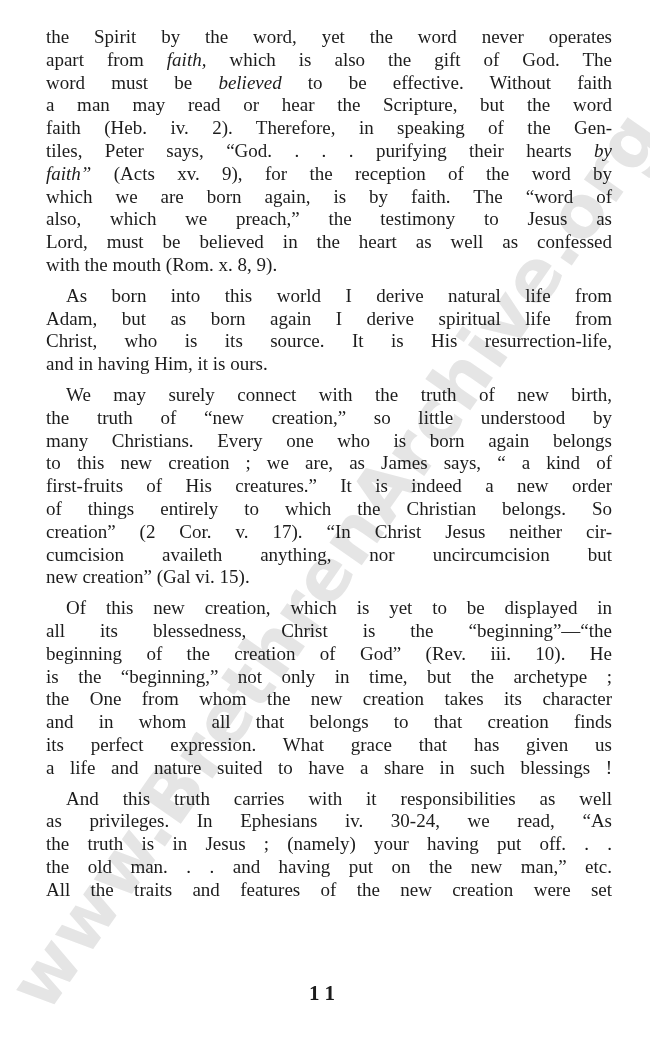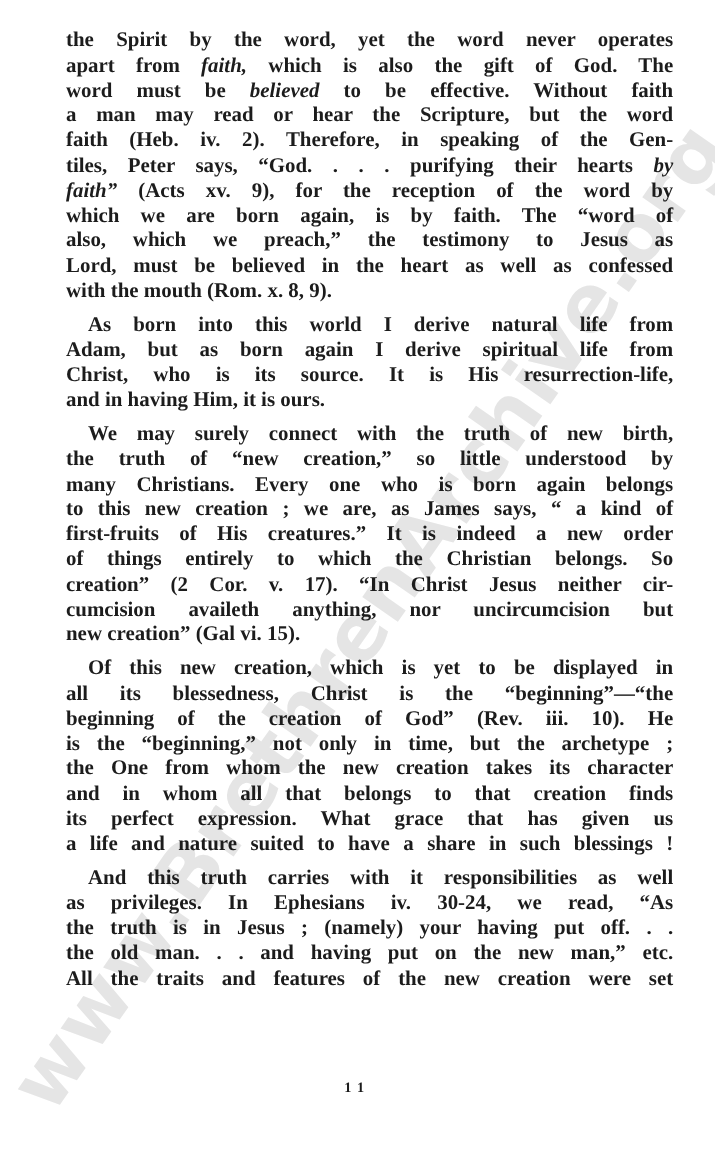--- a/index.html
+++ b/index.html
@@ -27,38 +27,38 @@
     user-select: none;
     pointer-events: none;
   }
   .text-block {
     position: absolute;
     left: 46px;
     top: 26px;
     width: 566px;
     z-index: 1;
   }
-  .para { margin: 0 0 8px 14px; font-weight: bold; }
+  .para { margin: 0 0 8px 0; }
   .pline {
     font-size: 19px;
     line-height: 22.8px;
     text-align: justify;
     text-align-last: justify;
     white-space: normal;
   }
   .pline.endline { text-align: left; text-align-last: left; }
   .para.indent .pline:first-child { text-indent: 20px; }
   .pline i { font-style: italic; }
   .page-number {
     position: absolute;
     left: 0;
     right: 0;
     top: 981px;
     text-align: center;
-    font-size: 13px;
+    font-size: 21px;
     font-weight: bold;
     letter-spacing: 6px;
     z-index: 1;
   }
 </style>
 </head>
 <body>
 
 <div class="page" style="background: rgb(255, 255, 255);">
   <div class="watermark" style="color: rgb(229, 229, 229);">www.BrethrenArchive.org</div>

